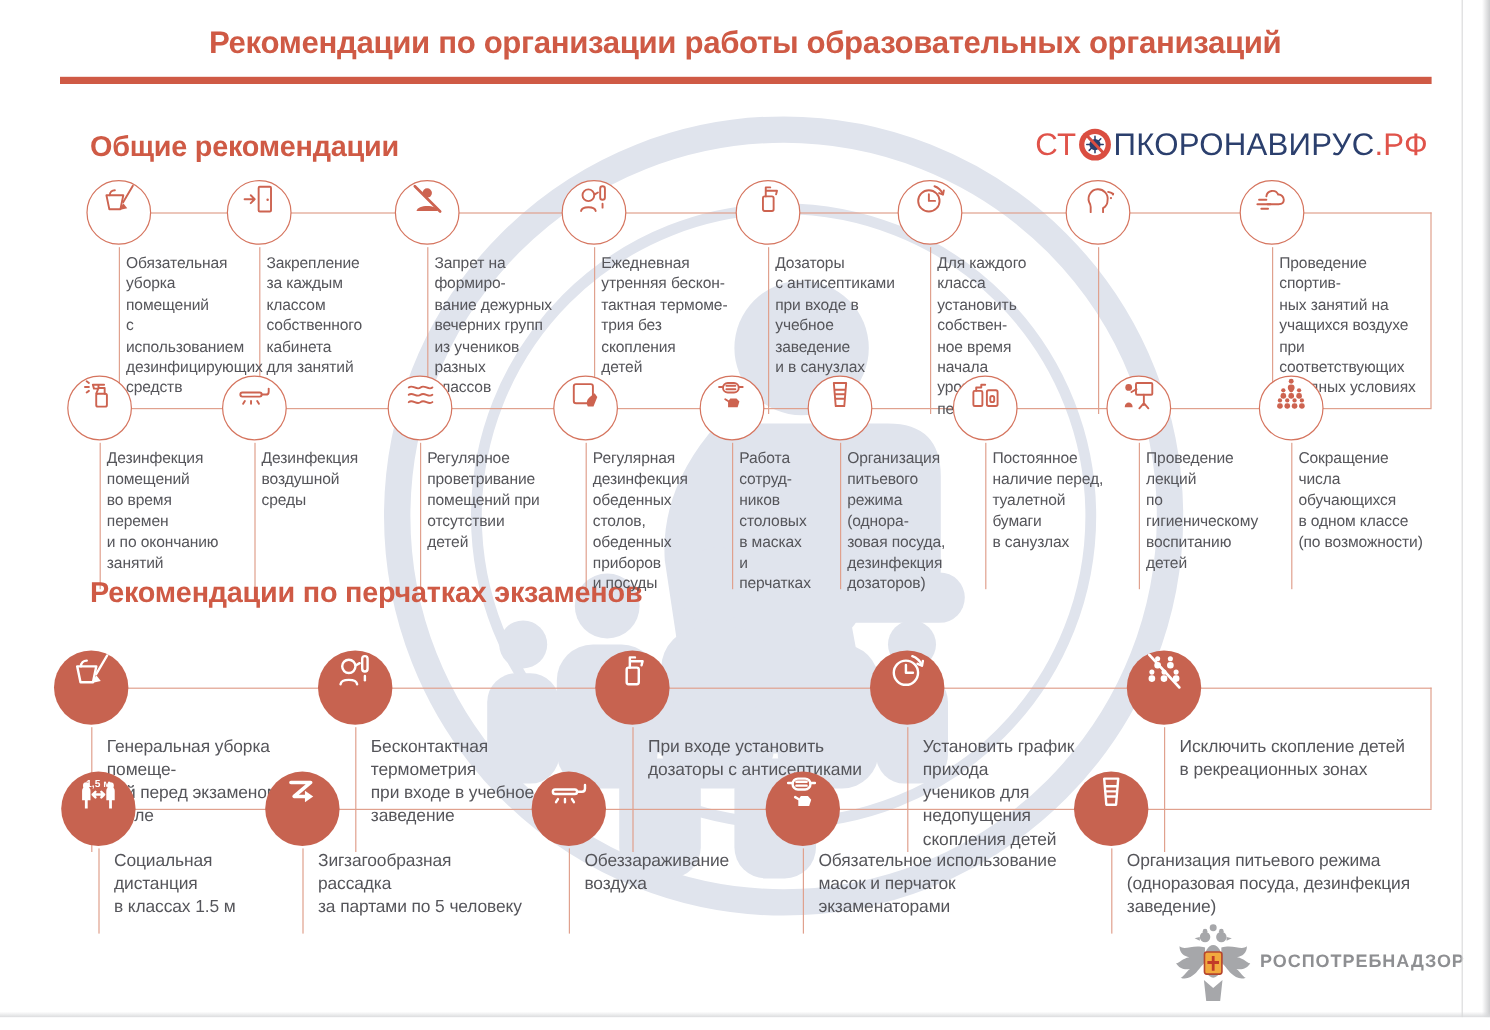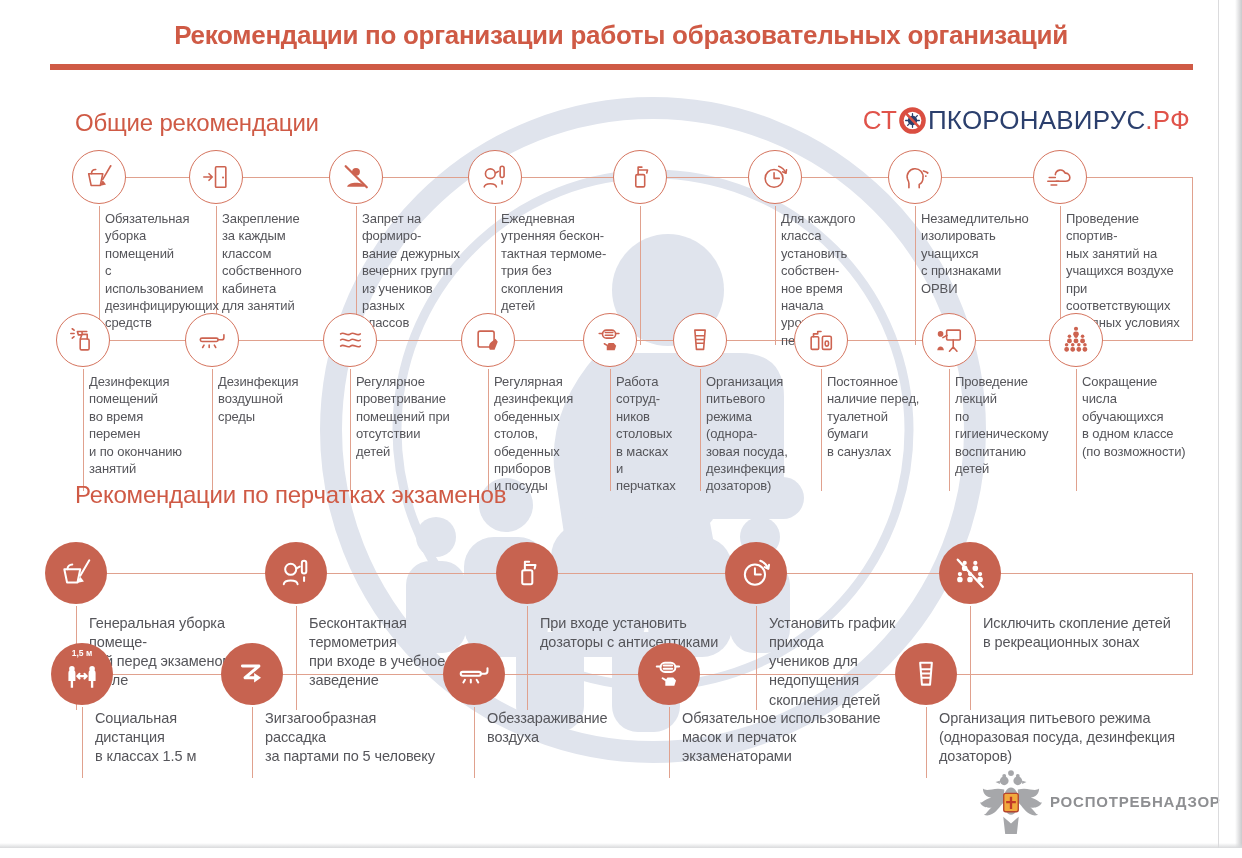--- a/index.html
+++ b/index.html
@@ -9,42 +9,42 @@
   }
   
   .watermark{position:absolute;left:268px;top:85px;width:780px;height:720px;color:var(--wm);pointer-events:none;}
   .watermark svg{width:100%;height:100%;}
   
   .title{
     position:absolute;top:20px;left:0;width:100%;margin:0;text-align:center;
     font-size:26px;font-weight:bold;color:var(--accent);letter-spacing:-0.3px;
   }
   .title-bar{position:absolute;top:64px;left:50px;width:1143px;height:6px;background:var(--accent);}
-  .heading{position:absolute;margin:0;font-size:24px;font-weight:normal;color:var(--accent);letter-spacing:-0.2px;}
+  .heading{position:absolute;margin:0;font-size:24px;font-weight:bold;color:var(--accent);letter-spacing:-0.2px;}
   .h-general{top:109px;left:75px;}
   .h-exam{top:481px;left:75px;}
   
   .stopcov{position:absolute;top:105px;right:52px;font-weight:normal;font-size:26px;letter-spacing:0.2px;white-space:nowrap;}
   .stopcov .sc-red{color:var(--logo-red);}
   .stopcov .sc-navy{color:var(--navy);}
   .sc-virus{display:inline-block;width:29px;height:29px;vertical-align:-6px;margin:0 1px;}
   .sc-virus svg{width:100%;height:100%;}
   
   .row{position:absolute;display:grid;}
   .row::before{content:"";position:absolute;height:1px;background:var(--line);top:26.5px;left:27px;right:0;}
   .row.solid-row::before{top:30.5px;left:31px;}
   .g1{left:72px;top:150px;width:1121px;height:158px;grid-template-columns:117px 140px 139px 145px 135px 140px 145px auto;}
   .g2{left:56px;top:313px;width:1137px;height:152px;grid-template-columns:129px 138px 138px 122px 90px 121px 128px 127px auto;}
   .x1{left:45px;top:542px;width:1148px;height:137px;grid-template-columns:220px 231px 229px 214px auto;}
   .x2{left:51px;top:643px;width:1142px;height:135px;grid-template-columns:170px 222px 195px 257px auto;}
   .item{position:relative;}
   .icon-circle{
     position:absolute;top:0;left:0;width:54px;height:54px;border-radius:50%;z-index:2;
     background:#fff;border:1.6px solid var(--stroke);color:var(--icon);
-    display:flex;align-items:center;justify-content:center;box-sizing:border-box;
+    display:flex;align-items:flex-start;justify-content:center;box-sizing:border-box;
   }
   .icon-circle svg{width:30px;height:30px;fill:none;stroke:currentColor;stroke-width:1.7;stroke-linecap:round;stroke-linejoin:round;}
   .solid-row .icon-circle{width:62px;height:62px;background:var(--solid);border:none;color:#fff;}
   .solid-row .icon-circle svg{width:34px;height:34px;stroke-width:1.9;}
   .icon-label{position:absolute;top:5px;left:0;width:100%;text-align:center;font-size:8.5px;font-weight:bold;color:#fff;z-index:3;}
   .drop{position:absolute;width:1px;background:var(--line);left:26.5px;top:56px;bottom:4px;}
   .solid-row .drop{left:30.5px;top:64px;bottom:0;}
   .txt{
     position:relative;z-index:1;margin:60px 2px 0 33px;white-space:pre-line;
     font-size:13px;line-height:1.34;color:var(--text);letter-spacing:-0.1px;
@@ -179,20 +179,25 @@
 детей</div>
       </div>
       <div class="item">
         <div class="icon-circle">
           <svg viewBox="0 0 32 32">
             <rect x="11.5" y="13.5" width="9.5" height="13" rx="1.5"></rect>
             <path d="M14 13.5v-5h5.5M19.5 8.5h4.5l-.8 3.2M14 8.5V5.5h4"></path>
           </svg>
         </div>
         <div class="drop"></div>
+        <div class="txt">Дозаторы
+с антисептиками
+при входе в учебное
+заведение
+и в санузлах</div>
       </div>
       <div class="item">
         <div class="icon-circle">
           <svg viewBox="0 0 32 32">
             <circle cx="15" cy="17.5" r="9.5"></circle>
             <path d="M15 11.5v6h5.5"></path>
             <path d="M20 4.5a13 13 0 0 1 7.5 7"></path>
             <path d="M28.3 8.2l-.7 3.8-3.5-1.5"></path>
           </svg>
         </div>
@@ -205,25 +210,20 @@
       <div class="item">
         <div class="icon-circle">
           <svg viewBox="0 0 32 32">
             <path d="M20.5 27.5v-3.6c2.4-1.2 4-3.7 4-6.9A8.5 8.5 0 1 0 8 18.2c.9 1.6 1.5 3 1.5 4.8v4.5"></path>
             <path d="M25 9.5c1.8.4 3.2 1 4.5 1.8"></path>
             <circle cx="27.5" cy="15" r="1" fill="currentColor" stroke="none"></circle>
             <circle cx="29.3" cy="11.8" r="1" fill="currentColor" stroke="none"></circle>
           </svg>
         </div>
         <div class="drop"></div>
-        <div class="txt">Незамедлительно
-изолировать
-учащихся
-с признаками
-ОРВИ</div>
       </div>
       <div class="item">
         <div class="icon-circle">
           <svg viewBox="0 0 32 32">
             <path d="M11 13.5a5.5 5.5 0 0 1 10.5-1.6 4.6 4.6 0 0 1 5 4.6c0 2.6-2 4-4.6 4H12"></path>
             <path d="M4.5 16.5H11M3 20.5h11.5M6.5 24.5h6"></path>
           </svg>
         </div>
         <div class="drop"></div>
         <div class="txt">Проведение спортив-
@@ -518,21 +518,21 @@
       <div class="item">
         <div class="icon-circle">
           <svg viewBox="0 0 32 32">
             <path d="M10.5 5.5h11L19.8 26h-7.6z"></path>
             <path d="M11.5 11.5h9M12 15.5h8M12.4 19.5h7.2"></path>
           </svg>
         </div>
         <div class="drop"></div>
         <div class="txt">Организация питьевого режима
 (одноразовая посуда, дезинфекция
-дозаторов)</div>
+заведение)</div>
       </div>
     </div>
   <div class="elbow e-ex"></div>
 
   <div class="rospotreb">
     <span class="eagle">
       <svg viewBox="0 0 64 80">
         <g fill="#a6a7aa">
           <circle cx="32" cy="7" r="3"></circle>
             <circle cx="25" cy="10" r="2"></circle>

